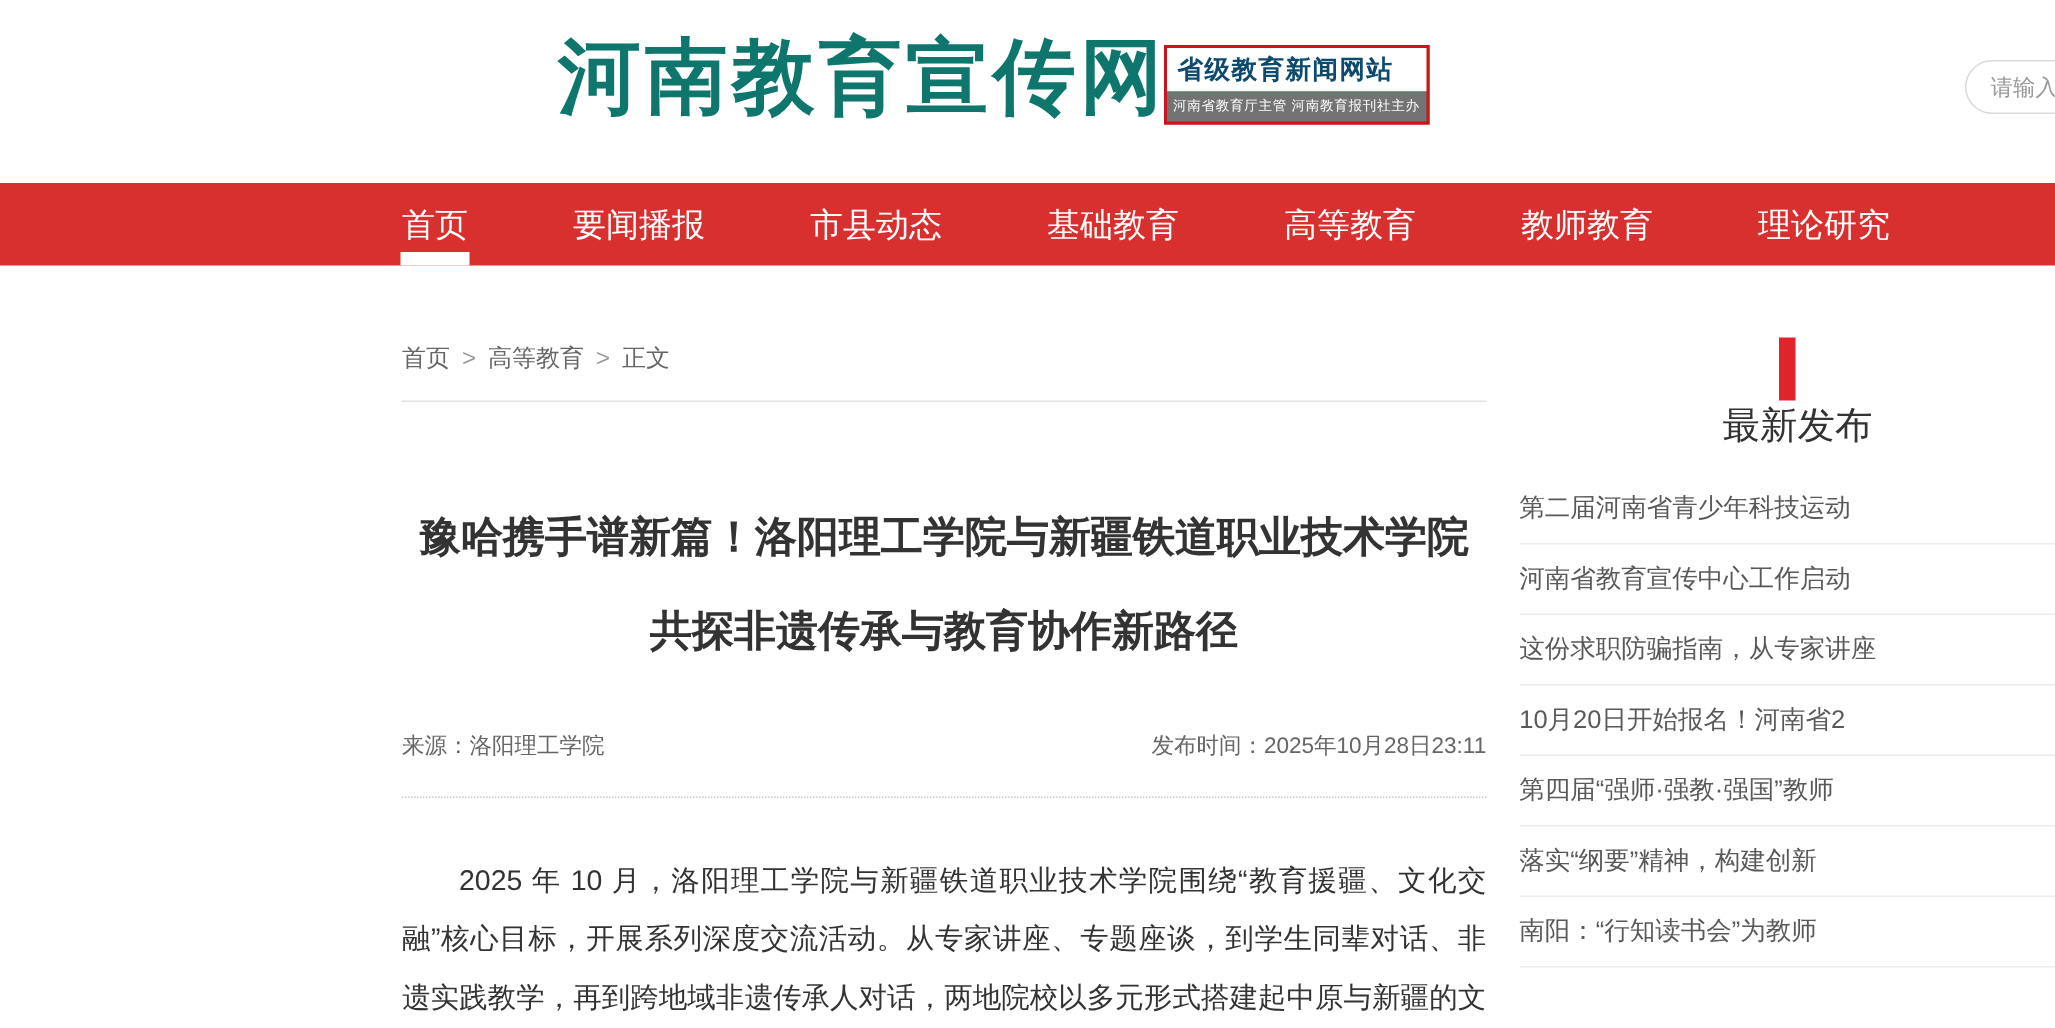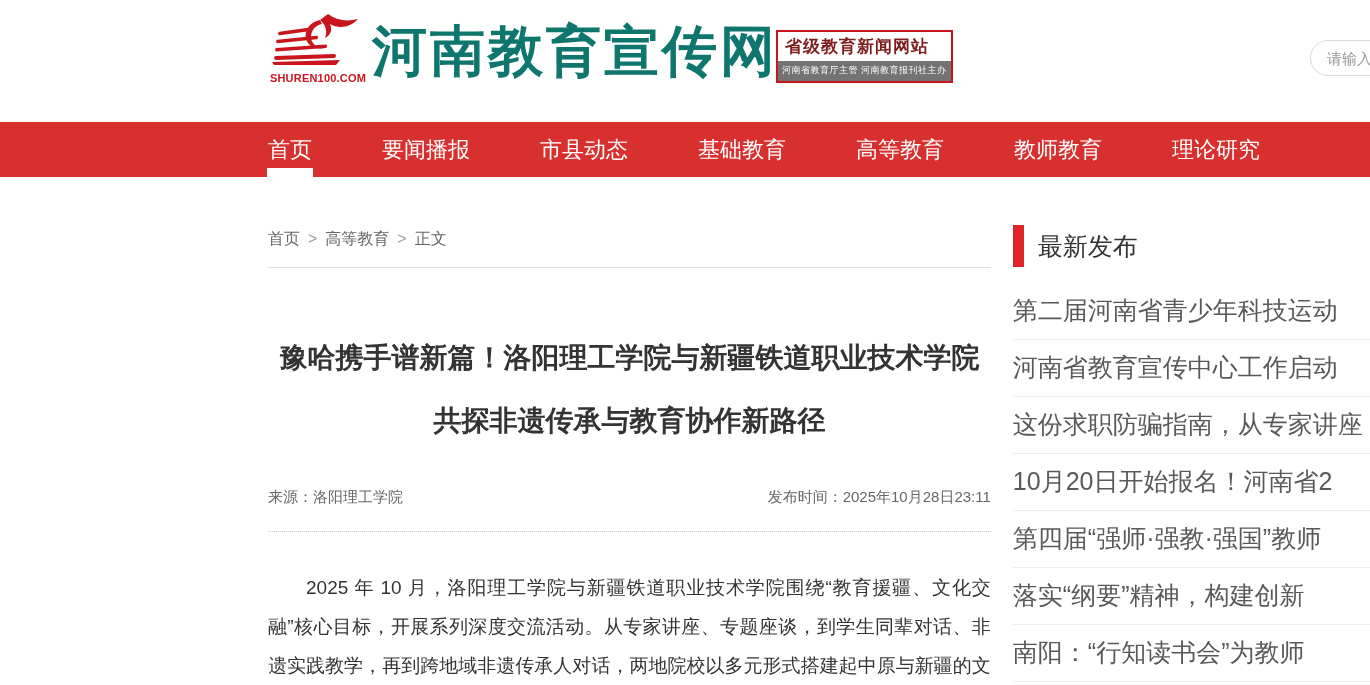--- a/index.html
+++ b/index.html
@@ -6,21 +6,21 @@
   html,body { background:#fff; }
   body { font-family:"Liberation Sans", sans-serif; }
   .page { position:relative; width:1370px; height:685px; overflow:hidden; background:#fff; }
 
   
   .header { position:relative; height:122px; background:#fff; }
   .logo { position:absolute; left:268px; top:12px; width:100px; text-align:center; }
   .logo-domain { display:block; margin-top:2px; color:#c9161d; font-weight:bold; font-size:11px; letter-spacing:0.2px; }
   .site-title { position:absolute; left:372px; top:16px; font-size:55px; font-weight:900; color:#0f766e; letter-spacing:3px; line-height:70px; white-space:nowrap; }
   .badge { position:absolute; left:776px; top:30px; border:2px solid #c9161d; background:#c9161d; }
-  .badge-line1 { display:block; background:#fff; color:#7f1d1d; font-weight:bold; font-size:17px; letter-spacing:1px; padding:3px 7px; white-space:nowrap; }
+  .badge-line1 { display:block; background:#fff; color:#0c4a6e; font-weight:bold; font-size:17px; letter-spacing:1px; padding:3px 7px; white-space:nowrap; }
   .badge-line2 { display:block; background:#737373; color:#fff; font-size:9px; padding:3px 4px 4px; white-space:nowrap; letter-spacing:0.5px; }
   .search-input { position:absolute; left:1310px; top:40px; width:180px; height:36px; border:1px solid #d9d9d9; border-radius:20px; padding:0 16px; font-size:15px; color:#666; font-family:"Liberation Sans", sans-serif; outline:none; background:#fff; }
   .search-input::placeholder { color:#999; }
 
   
   .nav { height:55px; background:#d8302f; }
   .nav-list { display:flex; align-items:stretch; height:55px; list-style:none; padding-left:268px; }
   .nav-item { position:relative; display:flex; align-items:center; height:55px; margin-right:70px; color:#fff; font-size:22px; cursor:pointer; white-space:nowrap; }
   .nav-item.active::after { content:""; position:absolute; left:-1px; right:-1px; bottom:0; height:9px; background:#fff; }
 
@@ -32,49 +32,33 @@
   .crumb-sep { color:#999; margin:0 8px; }
   .rule { margin-top:17px; border-bottom:1px solid #e3e3e3; }
   .article-title { margin-top:58px; text-align:center; font-size:28px; font-weight:bold; color:#333; line-height:63px; padding:0 6px; }
   .meta-row { margin-top:36px; display:flex; justify-content:space-between; font-size:15px; color:#666; }
   .dotted { margin-top:24px; border-bottom:1px dotted #c9c9c9; }
   .article-body { margin-top:36px; font-size:19px; color:#333; line-height:39px; text-align:justify; }
   .article-body p { text-indent:2em; }
 
   
   .sidebar { width:420px; margin-left:22px; padding-top:48px; }
-  .side-header { display:flex; align-items:center; }
+  .side-header { display:flex; align-items:center;flex-direction:column; }
   .side-accent { width:11px; height:42px; background:#e0242a; flex:0 0 auto; }
   .side-title { margin-left:14px; font-size:25px; color:#333; white-space:nowrap; }
   .side-list { list-style:none; margin-top:16px; }
-  .side-item { padding:11px 0 12px; font-size:25px; color:#595959; white-space:nowrap; overflow:hidden; border-bottom:1px solid #ececec; cursor:pointer; }
+  .side-item { padding:11px 0 12px; font-size:17px; color:#595959; white-space:nowrap; overflow:hidden; border-bottom:1px solid #ececec; cursor:pointer; }
   .more-header { margin-top:46px; }
 </style>
 </head>
 <body>
 
 <div class="page">
 
   <div class="header">
-    <div class="logo">
-      <span>
-        <svg width="96" height="54" viewBox="0 0 96 54" xmlns="http://www.w3.org/2000/svg">
-          <g fill="#c9161d">
-            <path d="M58 2 C66 8 76 10 88 7 C80 16 68 17 60 12 C63 18 60 24 55 26 C58 19 55 12 50 8 Z"></path>
-            <path d="M50 8 C40 10 34 18 36 27 C38 34 46 38 54 36 C46 36 41 31 41 25 C41 18 46 13 52 12 Z"></path>
-            <rect x="8" y="20" width="34" height="3.5" rx="1.5" transform="rotate(-8 8 20)"></rect>
-            <rect x="6" y="28" width="42" height="3.5" rx="1.5" transform="rotate(-6 6 28)"></rect>
-            <rect x="5" y="36" width="52" height="3.5" rx="1.5" transform="rotate(-4 5 36)"></rect>
-            <rect x="4" y="44" width="62" height="4" rx="2" transform="rotate(-2 4 44)"></rect>
-            <path d="M2 50 L70 48 L66 53 L4 53 Z"></path>
-          </g>
-        </svg>
-      </span>
-      <span class="logo-domain">SHUREN100.COM</span>
-    </div>
 
     <div class="site-title">河南教育宣传网</div>
 
     <div class="badge">
       <span class="badge-line1">省级教育新闻网站</span>
       <span class="badge-line2">河南省教育厅主管 河南教育报刊社主办</span>
     </div>
 
     <input class="search-input" type="text" placeholder="请输入" style="">
   </div>

